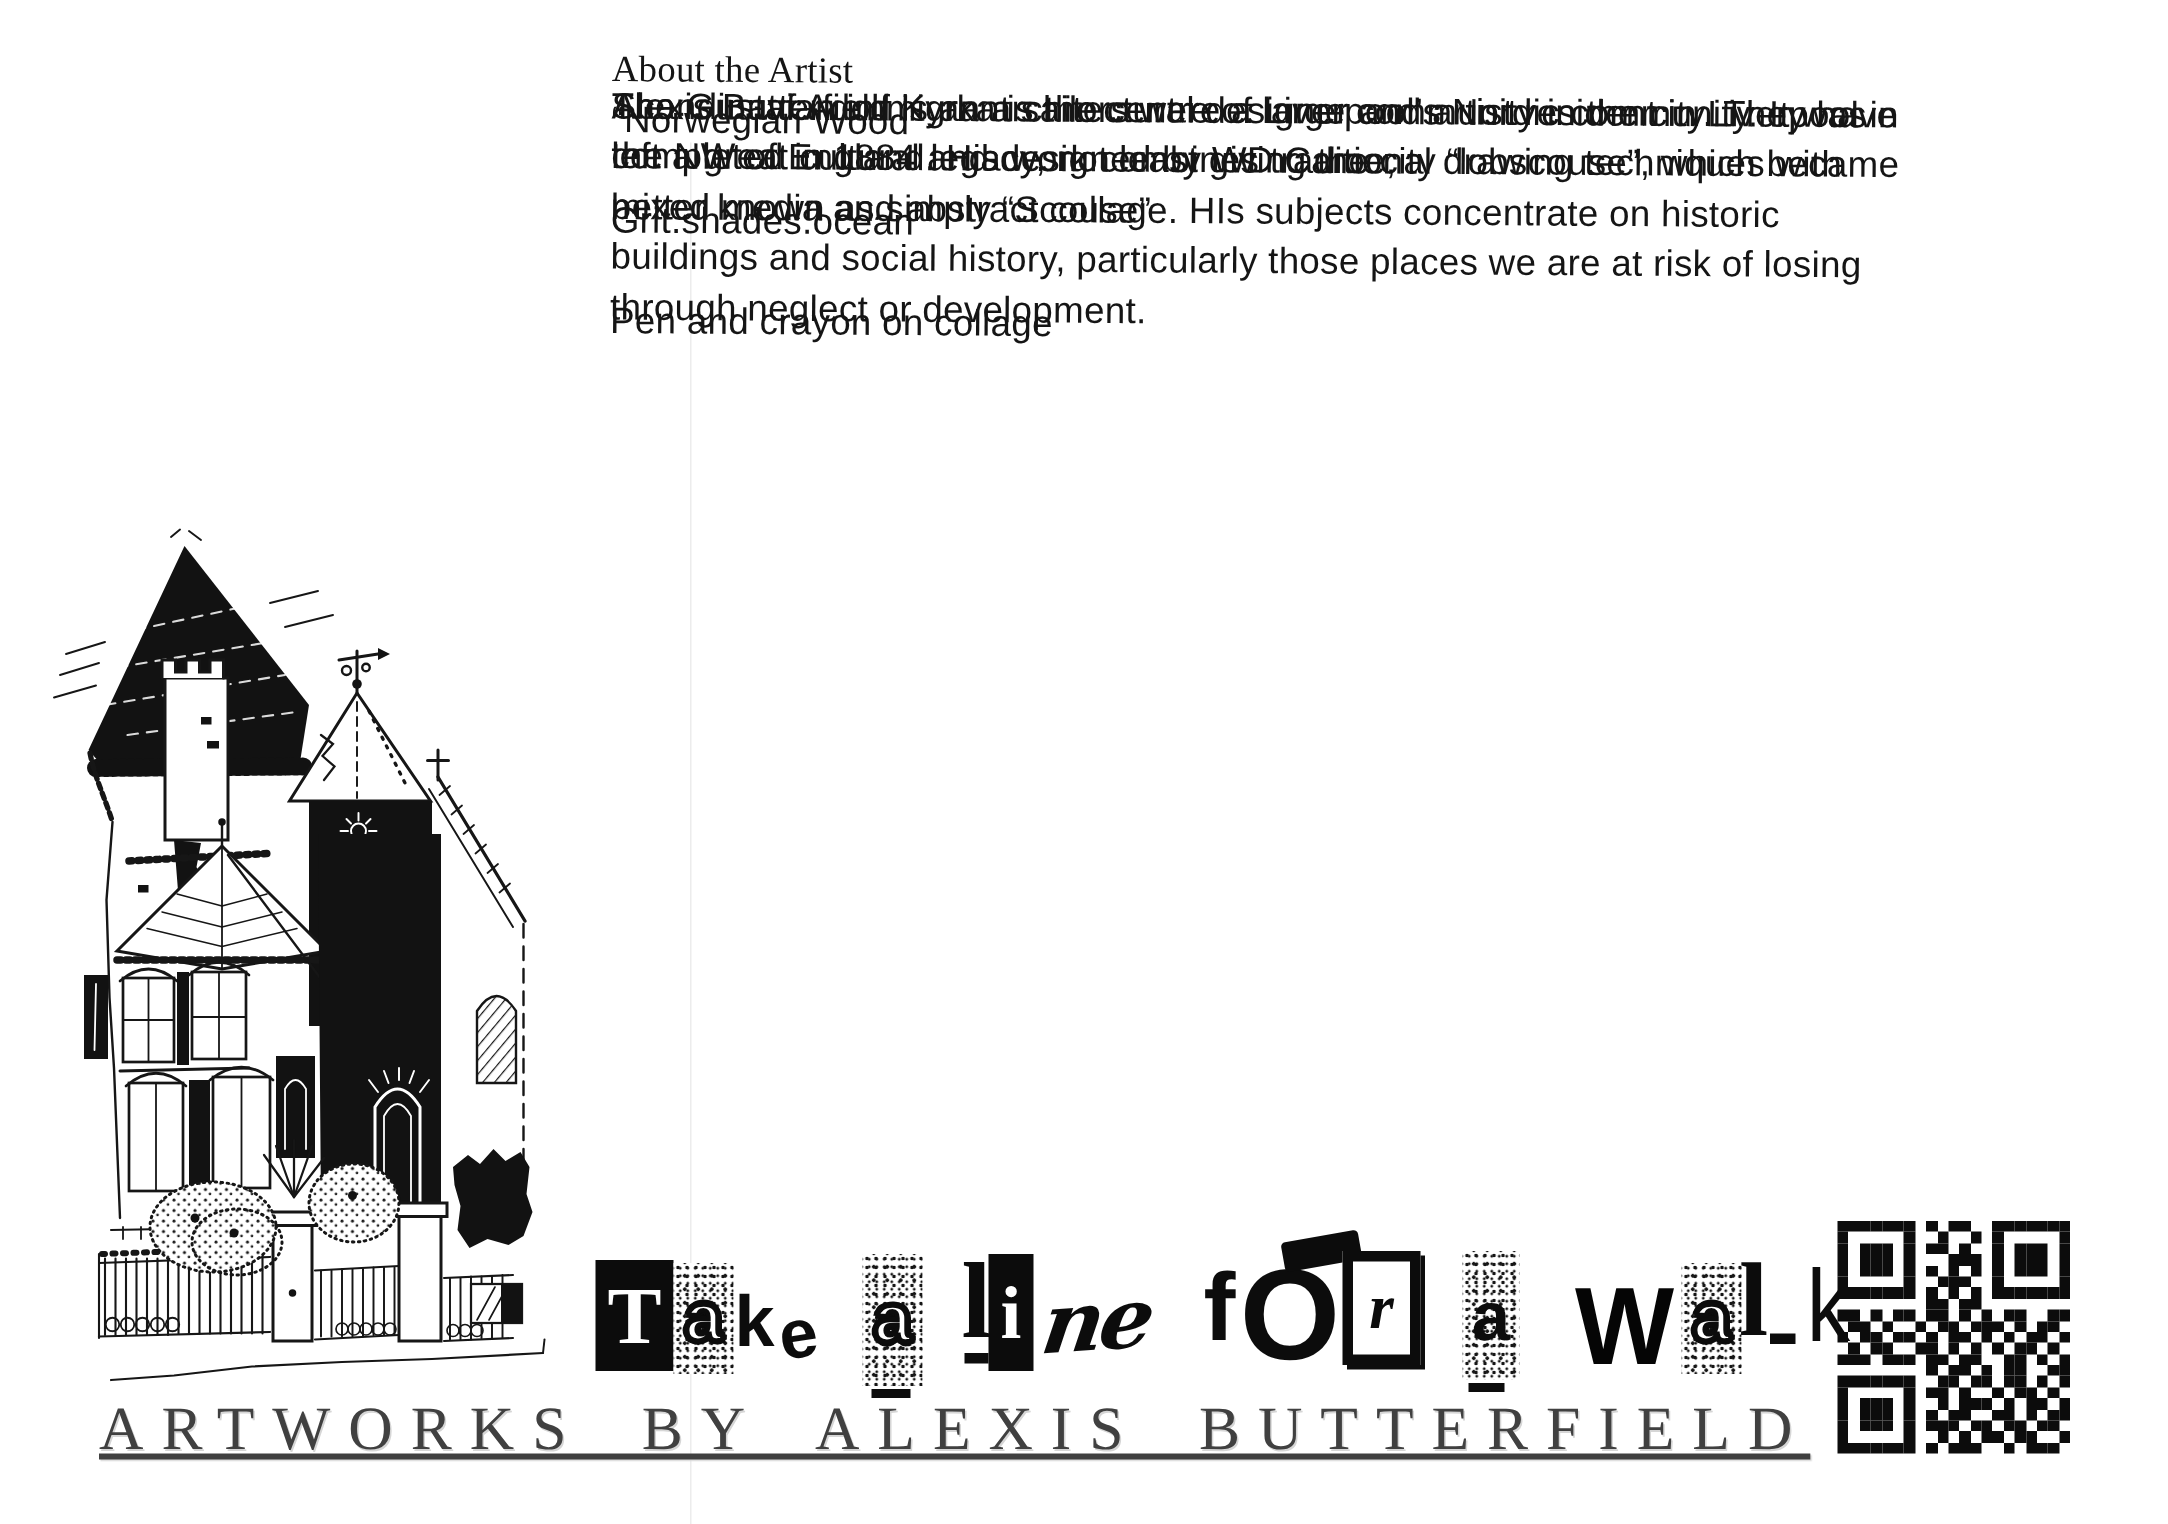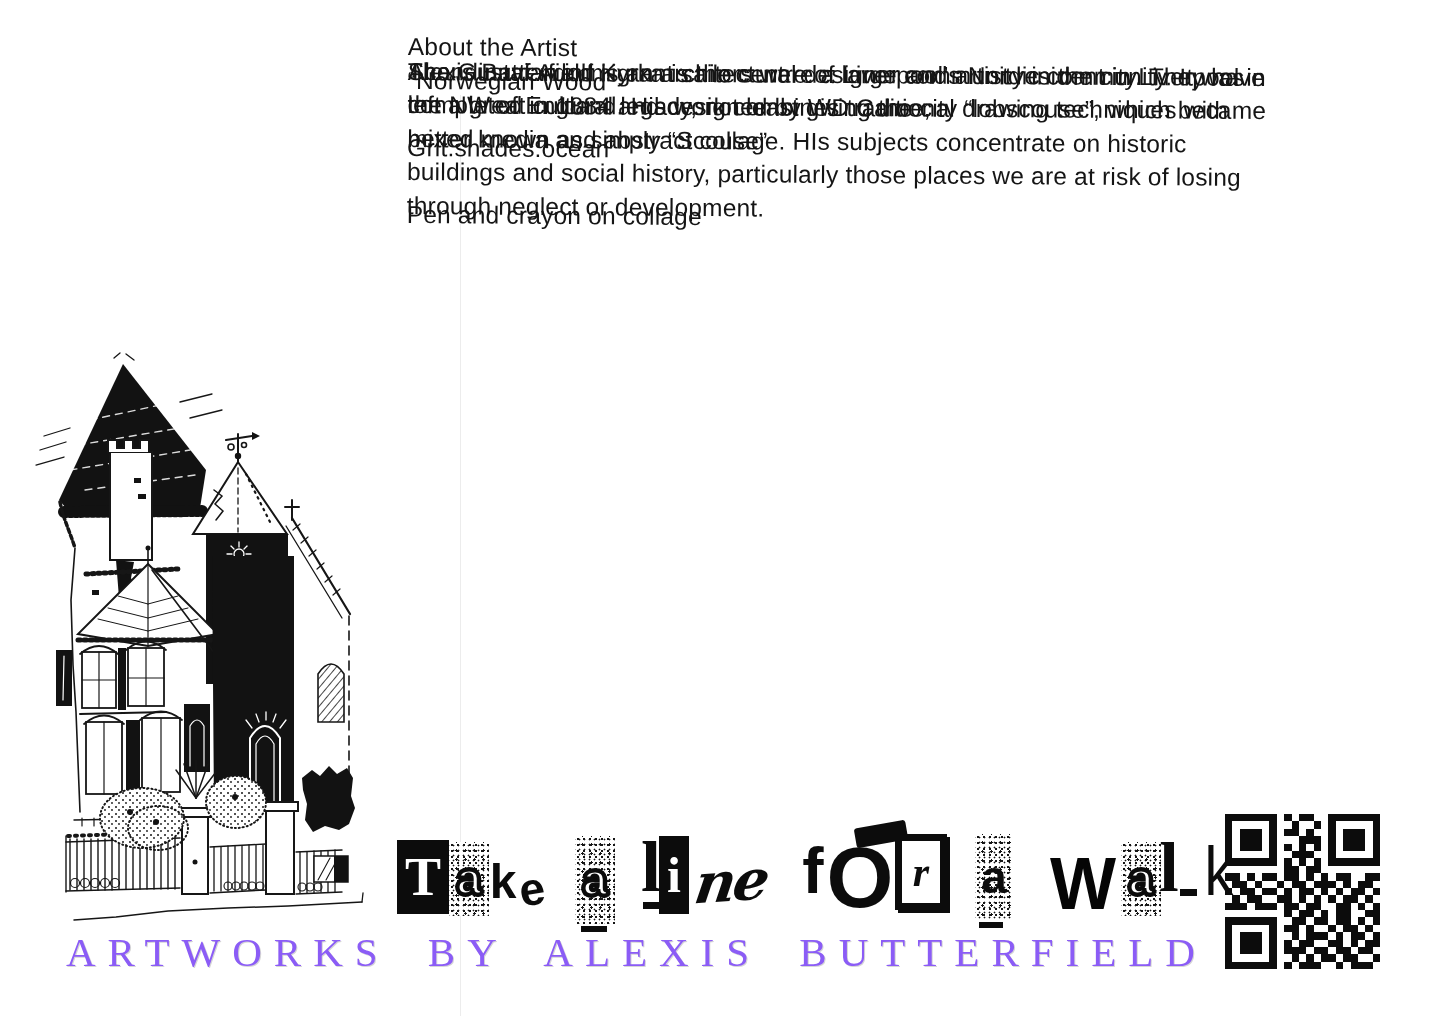--- a/index.html
+++ b/index.html
@@ -8,21 +8,21 @@
   .scan-line{position:absolute;left:460px;top:95px;width:1px;height:921px;background:#ececec;}
 
   
   .text-col{position:absolute;left:408px;top:30px;width:1000px;height:700px;
             transform:rotate(0.4deg);transform-origin:0 0;}
   .text-col .blk{position:absolute;left:0;white-space:pre-line;
                  font-size:24.5px;line-height:33.5px;letter-spacing:0.2px;color:#151515;}
   .t-title{top:0;}
   .t-p1{top:140;}
   .t-p2{top:247;}
-  .t-heading{top:406;font-size:24.5px;}
+  .t-heading{top:406;font-size:24.5px;font-family:Liberation Serif, serif;}
   .t-p3{top:476;}
 
   
   .building{position:absolute;left:30px;top:350px;width:370px;height:590px;}
 
   
   .ransom{position:absolute;left:397px;top:818px;height:112px;display:flex;align-items:flex-start;}
   .rl{position:relative;display:flex;align-items:center;justify-content:center;
       color:#0c0c0c;flex:0 0 auto;}
   .rl-gap{width:28px;height:10px;}
@@ -64,23 +64,23 @@
   .rl-thin{width:44px;font-weight:500;font-size:68px;margin-top:14px;margin-left:20px;transform:scaleX(.85);}
 
   
   .qr{position:absolute;left:1225px;top:814px;padding:0;}
   .qr-row{display:flex;height:7.4px;}
   .qr-cell{width:7.4px;height:7.4px;}
   .qr-cell.on{background:#0c0c0c;}
 
   
   .caption{position:absolute;left:66px;top:928px;width:1200px;
-           font-family:"Liberation Serif",serif;font-size:41px;color:#8b5cf6;
+           font-family:"Liberation Serif",serif;font-size:41px;color:#404040;
            letter-spacing:12px;word-spacing:16px;white-space:nowrap;
-           text-shadow:1px 1px 0 #d6d6d6;}
+           text-shadow:1px 1px 0 #d6d6d6;text-decoration:underline;}
 </style>
 </head>
 <body>
 
 <div class="page">
 
   <div class="scan-line"></div>
 
   <div class="text-col">
     <div class="blk t-title">

